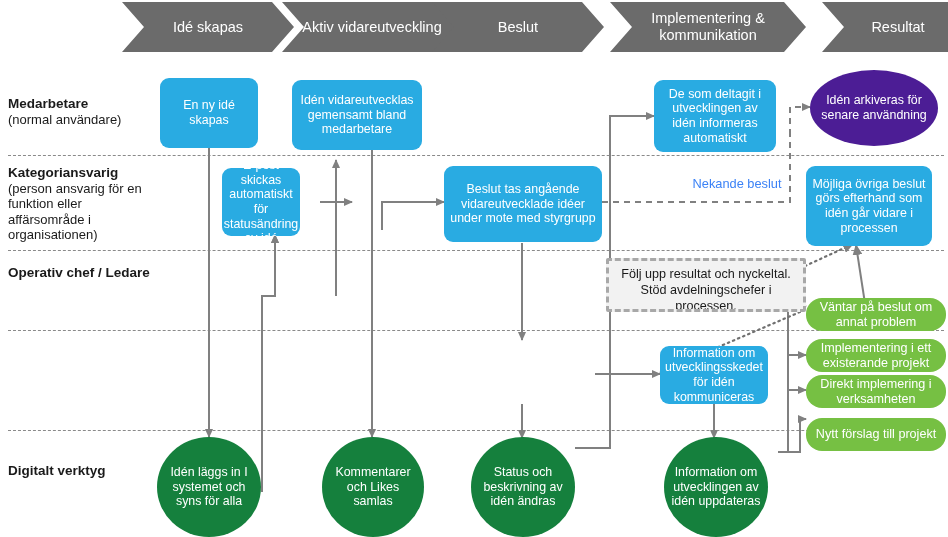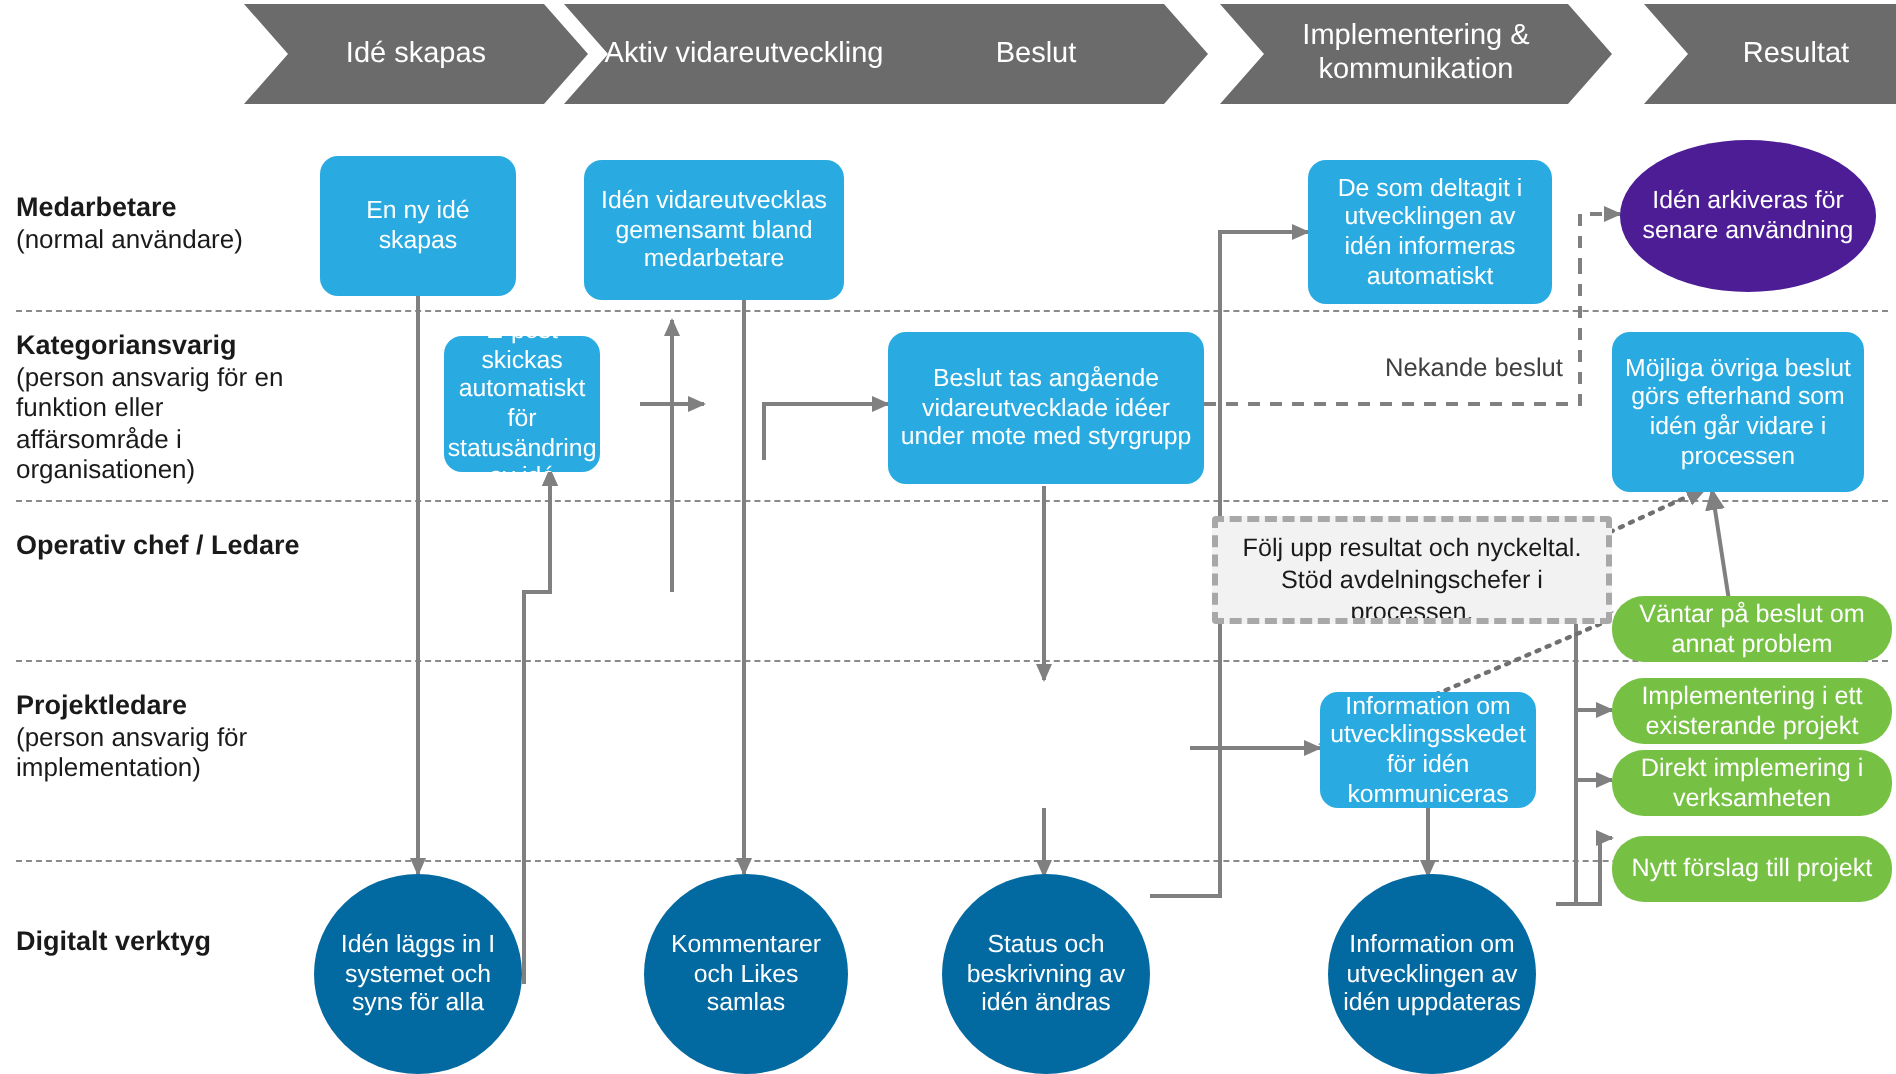--- a/index.html
+++ b/index.html
@@ -35,28 +35,28 @@
   
   .node{
     position:absolute;box-sizing:border-box;
     display:flex;align-items:center;justify-content:center;
     text-align:center;color:#ffffff;font-size:12.4px;line-height:14.6px;
     padding:2px 5px;overflow:hidden;
   }
   .blue{background:#29abe2;border-radius:9px;}
   .green{background:#76c043;border-radius:16px;font-size:12.6px;}
   .gray-oval{background:#4c1d95;border-radius:50%;}
-  .orange{background:#0369a1;border-radius:50%;justify-content:flex-end;}
+  .orange{background:#15803d;border-radius:50%;justify-content:flex-end;}
   .note{
     background:#f2f2f2;border:3px dashed #a8a8a8;color:#1a1a1a;
     border-radius:2px;text-align:center;justify-content:flex-start;
     align-items:flex-start;font-size:12.6px;line-height:16px;padding:5px 7px;
   }
   .plainlabel{
-    position:absolute;color:#404040;font-size:12.8px;
+    position:absolute;color:#3b82f6;font-size:12.8px;
     text-align:center;
   }
 
   
   #wires{position:absolute;left:0;top:0;width:948px;height:537px;pointer-events:none;}
 </style>
 </head>
 <body>
 
 <div id="stage">
@@ -81,24 +81,20 @@
     <span class="t">Medarbetare</span>
     <span class="s">(normal användare)</span>
   </div>
   <div class="lane-label" style="top:165px;width:152px;">
     <span class="t">Kategoriansvarig</span>
     <span class="s">(person ansvarig för en funktion eller affärsområde i organisationen)</span>
   </div>
   <div class="lane-label" style="top:265px;width:150px;">
     <span class="t">Operativ chef / Ledare</span>
     <span class="s"></span>
-  </div>
-  <div class="lane-label" style="top:345px;width:150px;">
-    <span class="t">Projektledare</span>
-    <span class="s">(person ansvarig för implementation)</span>
   </div>
   <div class="lane-label" style="top:463px;width:150px;">
     <span class="t">Digitalt verktyg</span>
     <span class="s"></span>
   </div>
 
   <div class="sep" style="top:155px;"></div>
   <div class="sep" style="top:250px;"></div>
   <div class="sep" style="top:330px;"></div>
   <div class="sep" style="top:430px;"></div>

